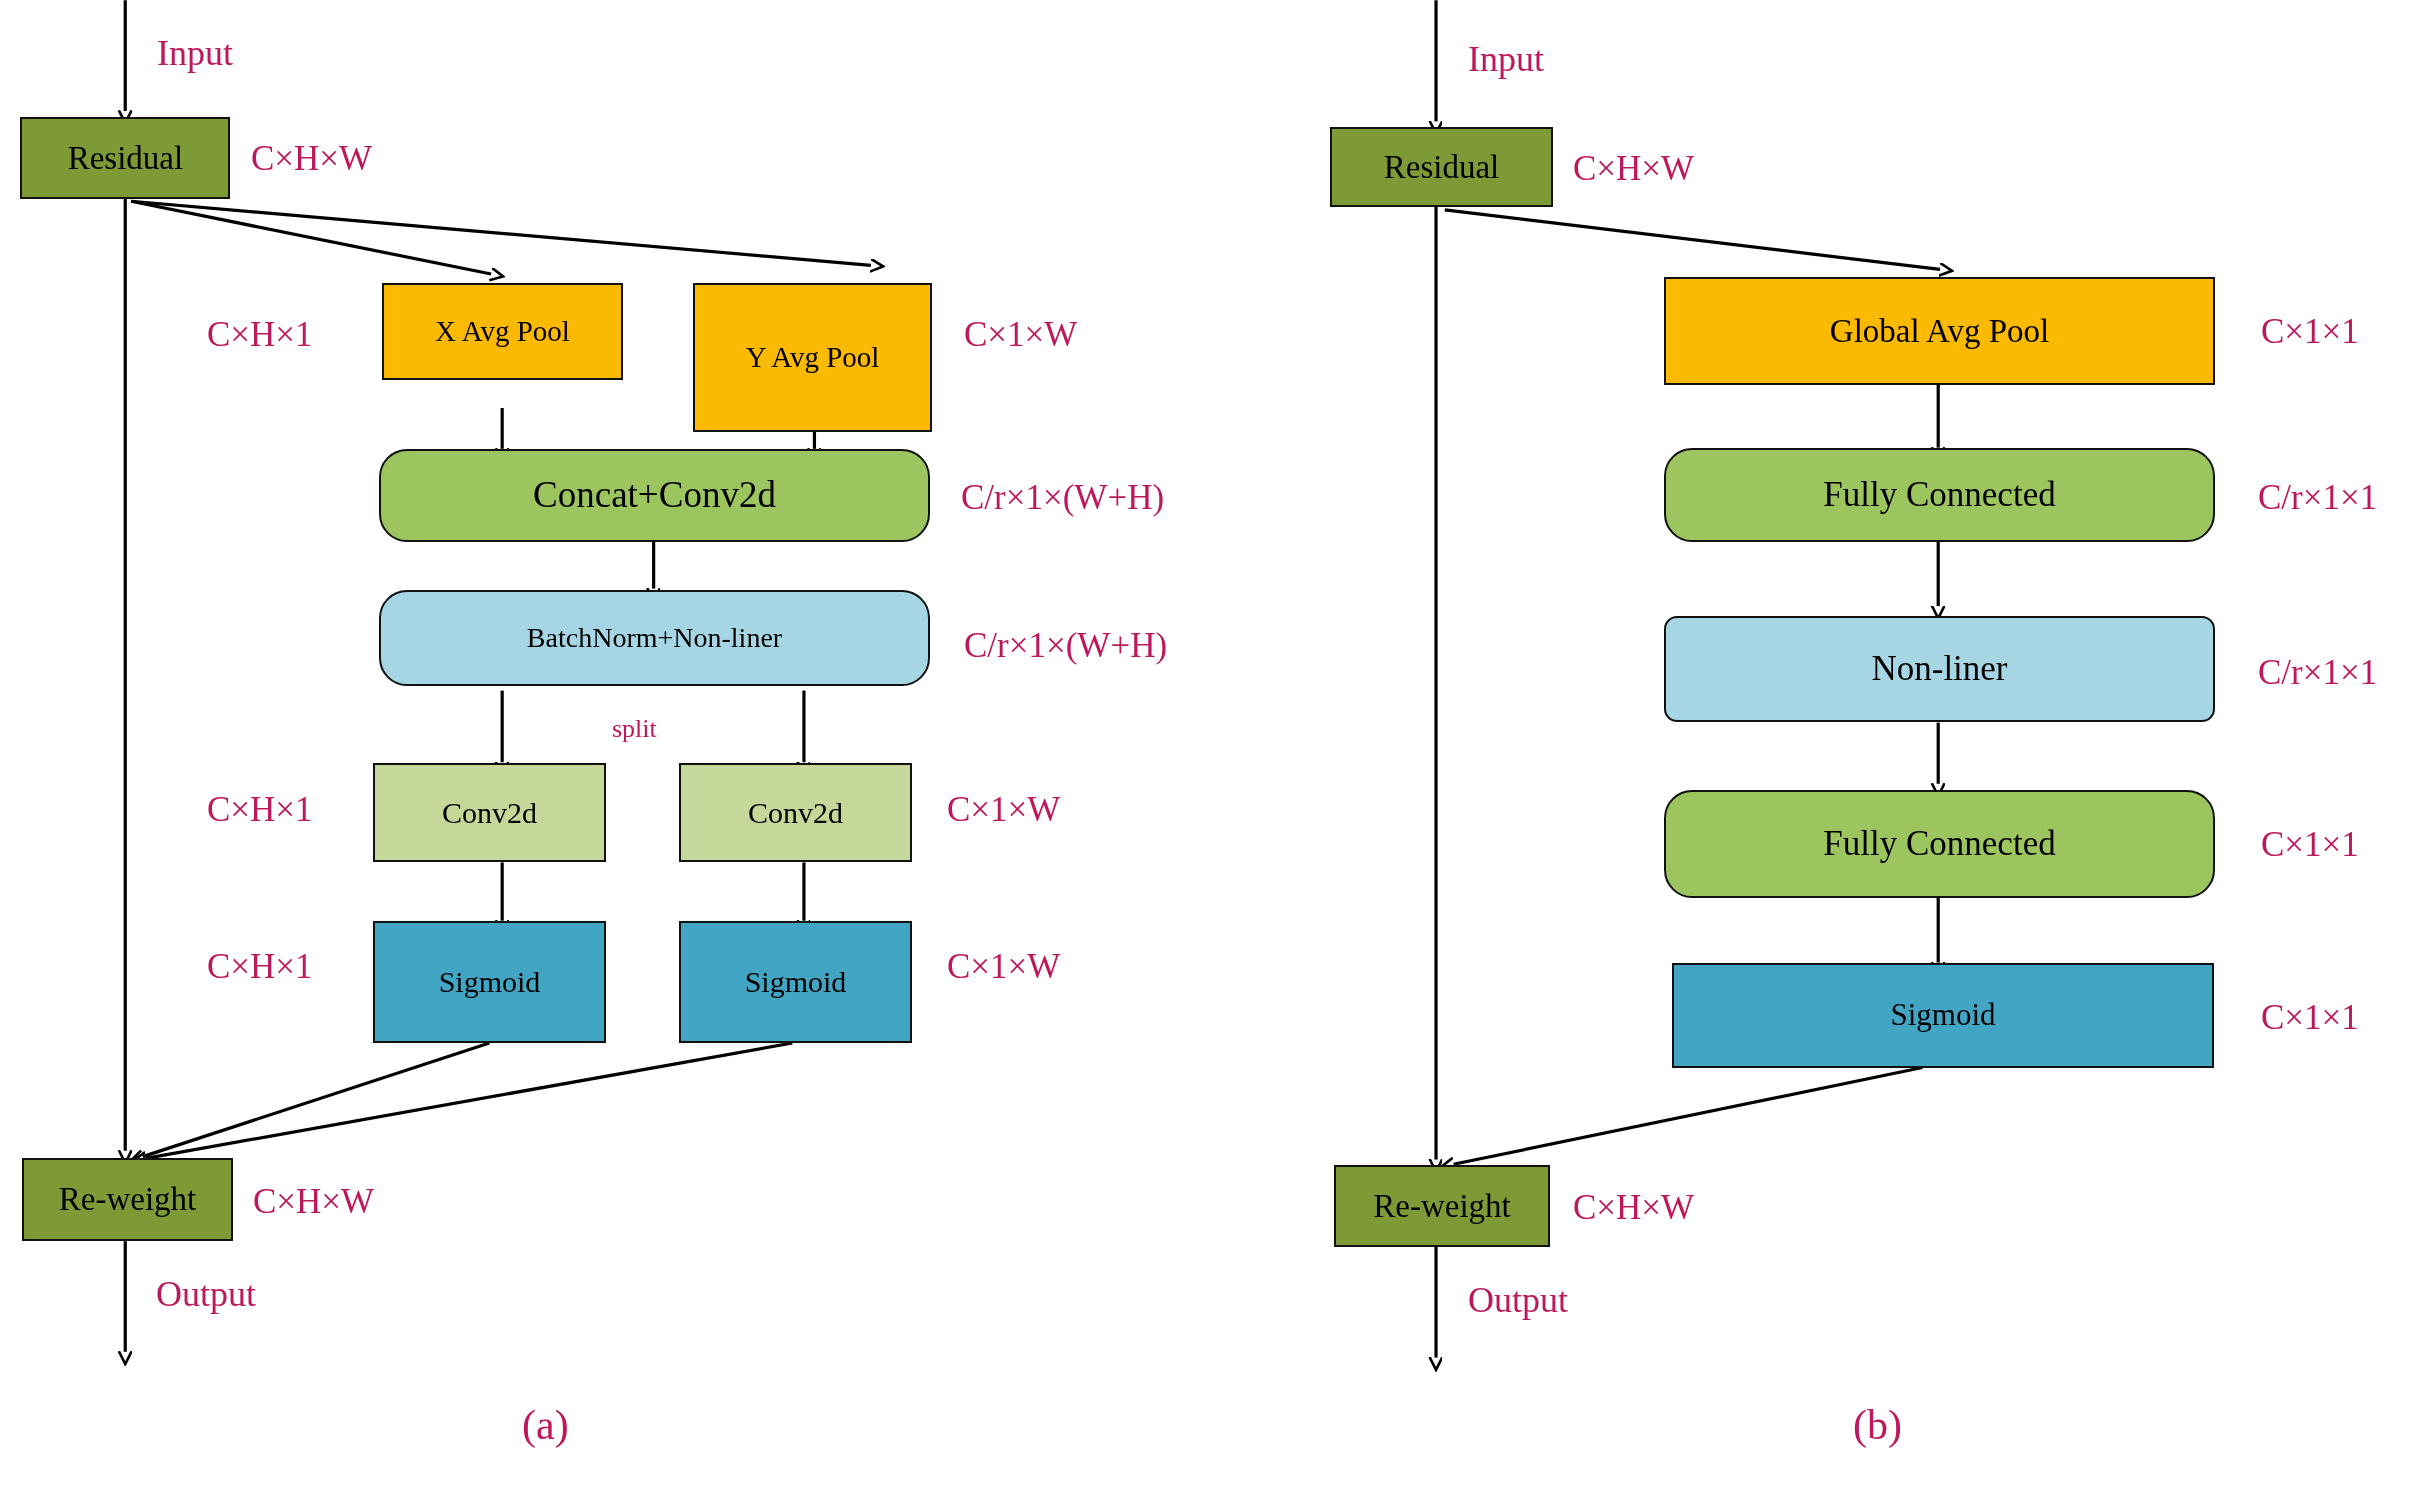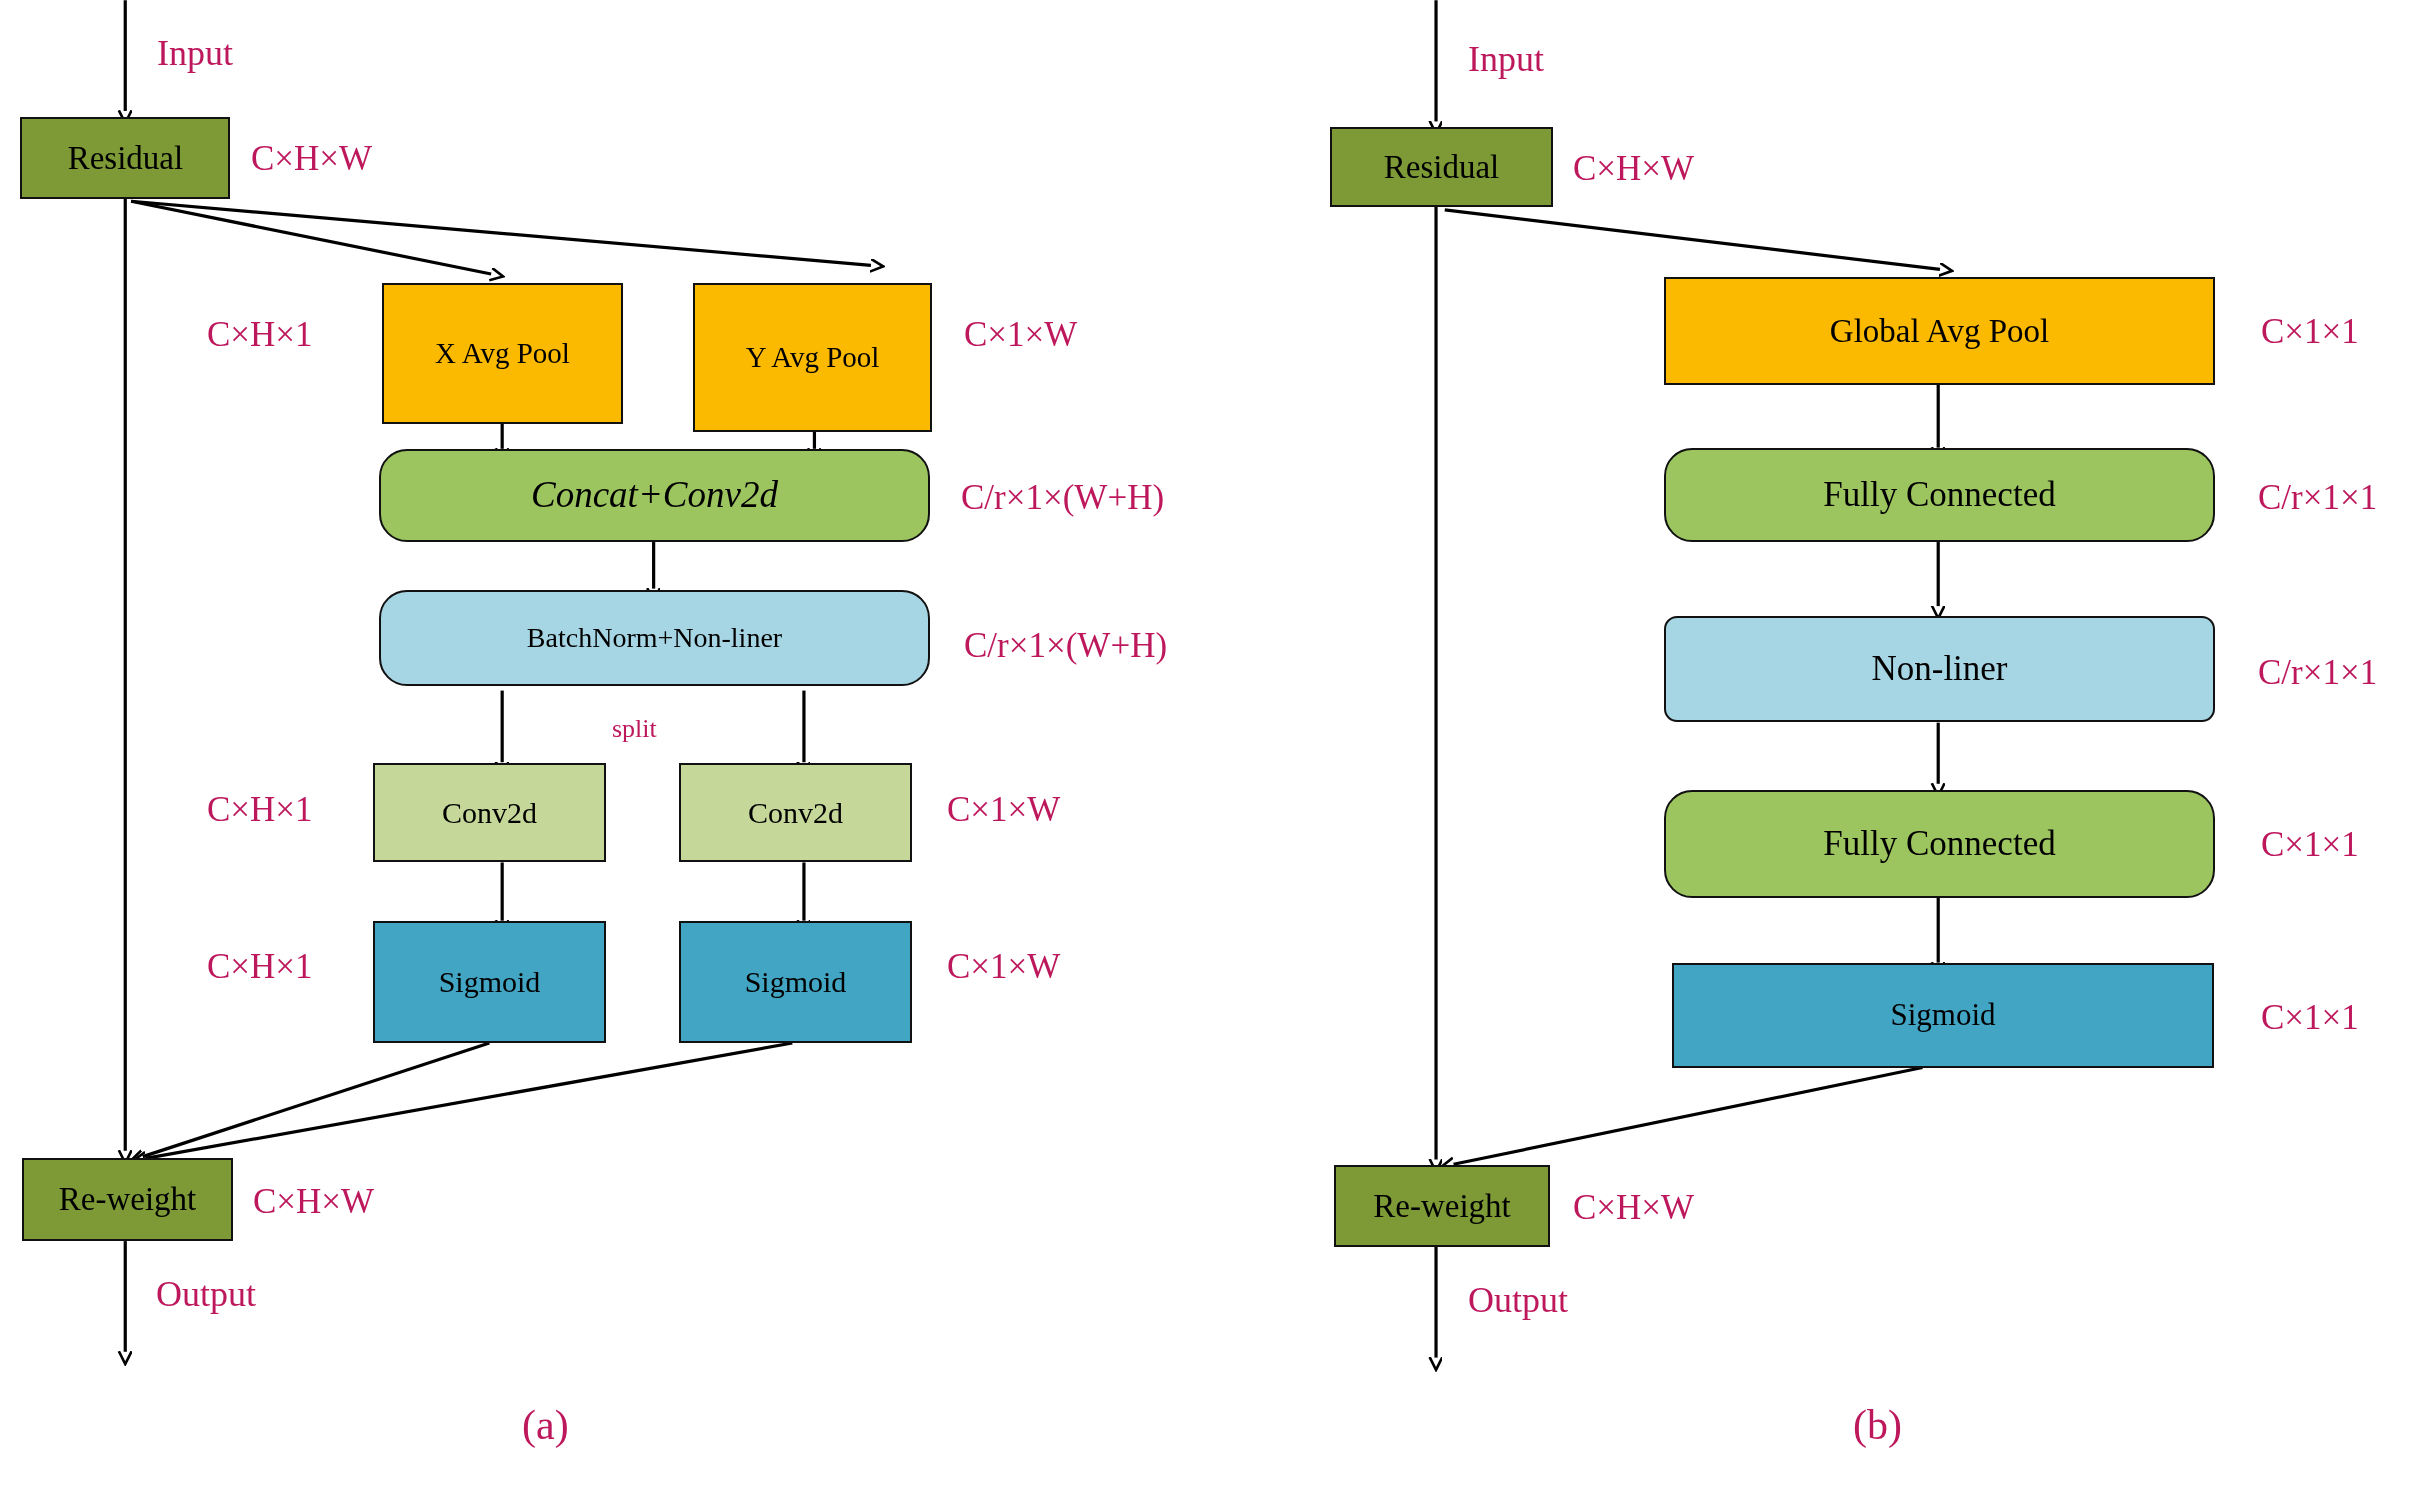--- a/index.html
+++ b/index.html
@@ -68,30 +68,30 @@
   </svg>
 
   <div class="lbl flow" style="left:157px;top:32px;">Input</div>
 
   <div class="box c-olive" style="left:20.4px;top:117px;width:210px;height:82px;font-size:33px;">
     <span>Residual</span>
   </div>
   <div class="lbl dim" style="left:251px;top:139px;">C×H×W</div>
 
   <div class="lbl dim" style="left:207px;top:315px;">C×H×1</div>
-  <div class="box c-amber" style="left:382px;top:283px;width:241px;height:141px;font-size:29px;">
+  <div class="box c-amber" style="left:382px;top:283px;width:241px;height:97px;font-size:29px;">
     <span>X Avg Pool</span>
   </div>
 
   <div class="box c-amber" style="left:693px;top:283px;width:239px;height:149px;font-size:29px;">
     <span>Y Avg Pool</span>
   </div>
   <div class="lbl dim" style="left:964px;top:315px;">C×1×W</div>
 
-  <div class="box rounded c-green" style="left:379px;top:449px;width:551px;height:93px;font-size:37px;font-style:italic;">
+  <div class="box rounded c-green" style="left:379px;top:449px;width:551px;height:93px;font-size:37px;">
     <span>Concat+Conv2d</span>
   </div>
   <div class="lbl dim" style="left:961px;top:478px;">C/r×1×(W+H)</div>
 
   <div class="box rounded c-lblue" style="left:379px;top:590px;width:551px;height:96px;font-size:28px;">
     <span>BatchNorm+Non-liner</span>
   </div>
   <div class="lbl dim" style="left:964px;top:626px;">C/r×1×(W+H)</div>
 
   <div class="lbl split" style="left:612px;top:714px;">split</div>

